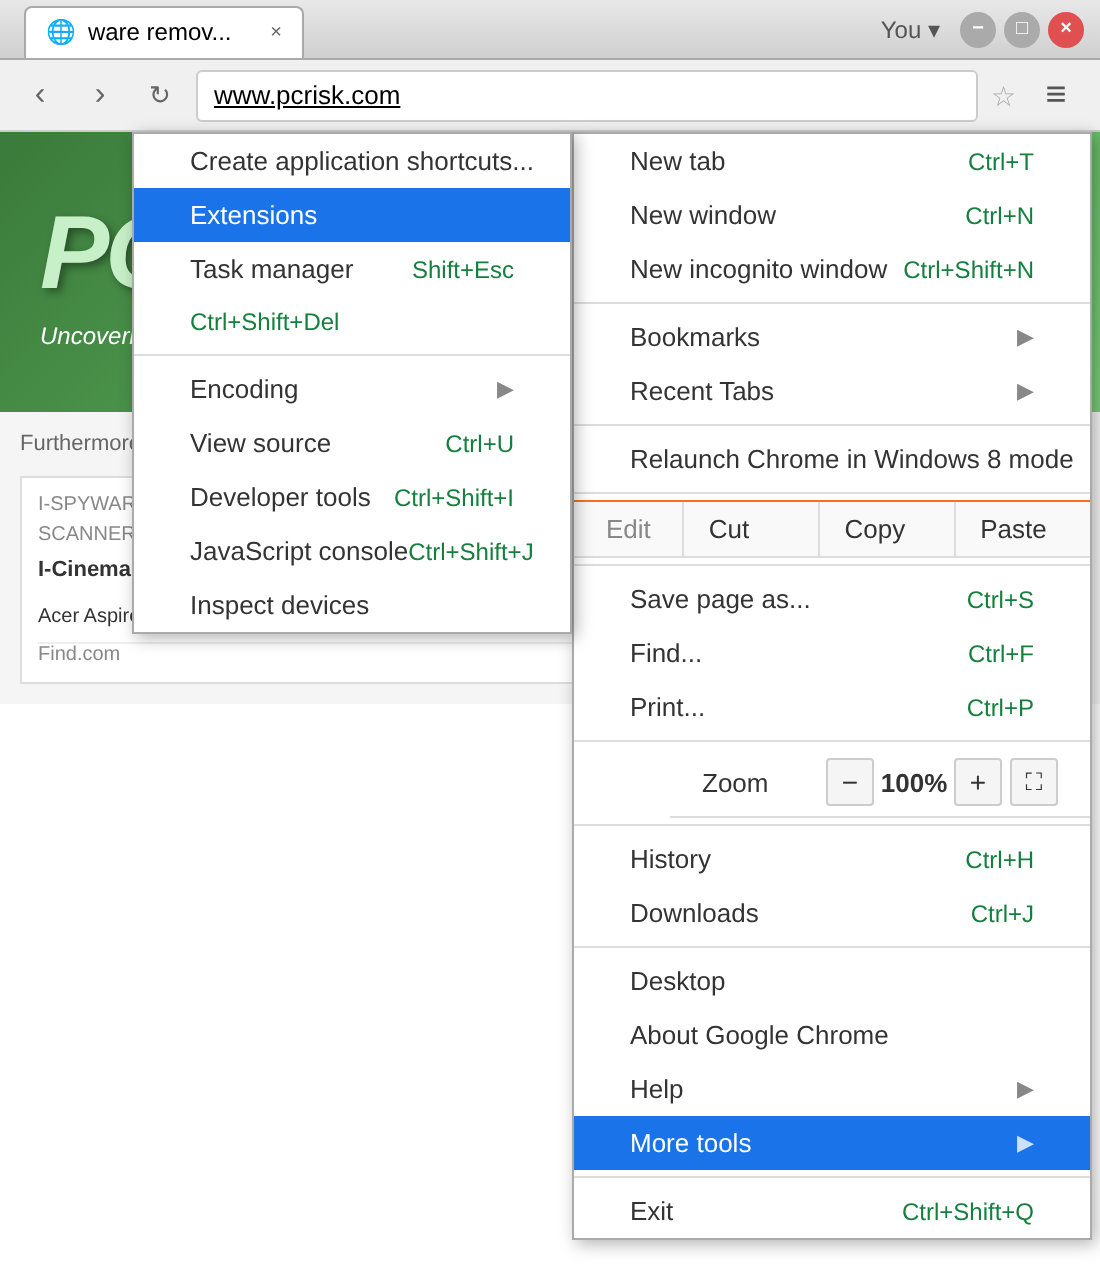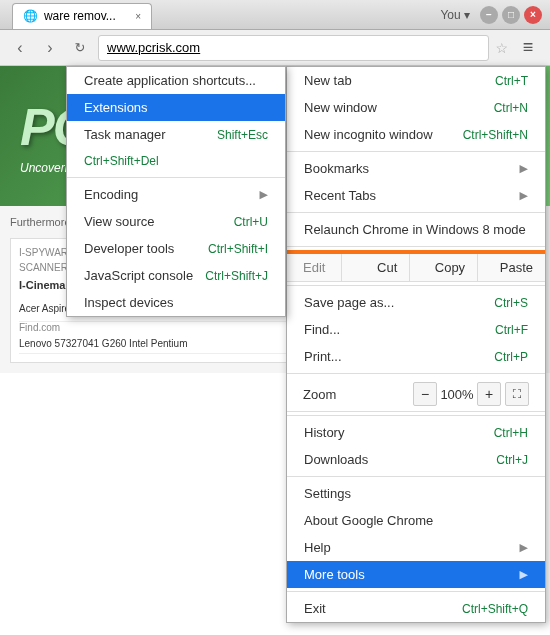--- a/index.html
+++ b/index.html
@@ -192,82 +192,83 @@
       width: 260px;
       background: #fff;
       border: 1px solid #aaa;
       box-shadow: 2px 2px 8px rgba(0,0,0,0.3);
       z-index: 100;
     }
     .menu-item {
       display: flex;
       align-items: center;
       justify-content: space-between;
-      padding: 6px 17px;
+      padding: 6px 28px;
       cursor: pointer;
       color: #333;
       white-space: nowrap;
     }
     .menu-item .shortcut { color: #15803d; font-size: 12px; }
     .menu-item .arrow { color: #888; font-size: 11px; }
     .menu-separator { height: 1px; background: #ddd; margin: 3px 0; }
     .menu-item-active {
       background: #1a73e8 !important;
       color: #fff !important;
     }
     .menu-item-active .arrow { color: #cce0ff; }
 
     
     .edit-row {
       display: flex;
       align-items: stretch;
-      border-top: 4px solid #f97316;
+      border-top: 1px solid #f97316;
       border-bottom: 1px solid #ddd;
       background: #f9f9f9;
     }
     .edit-label {
       padding: 6px 16px;
       color: #888;
       border-right: 1px solid #ddd;
       font-size: 13px;
     }
     .edit-btn {
       flex: 1;
       padding: 6px 12px;
-      text-align: right;
+      text-align: left;
       cursor: pointer;
       border-right: 1px solid #ddd;
       color: #333;
       font-size: 13px;
     }
     .edit-btn:last-child { border-right: none; }
 
     
     .zoom-row {
       display: flex;
       align-items: center;
       padding: 5px 16px;
       border-bottom: 1px solid #ddd;
       gap: 0;
+      margin-left: 48px;
     }
     .zoom-label { color: #333; flex: 1; }
     .zoom-btn {
       width: 24px;
       height: 24px;
       border: 1px solid #ccc;
       background: #f5f5f5;
       cursor: pointer;
       display: flex;
       align-items: center;
       justify-content: center;
       font-size: 14px;
       color: #333;
       border-radius: 2px;
     }
-    .zoom-value { min-width: 40px; text-align: center; color: #333; }
+    .zoom-value { min-width: 40px; text-align: center; color: #333; font-weight: bold; }
     .fullscreen-btn {
       width: 24px;
       height: 24px;
       border: 1px solid #ccc;
       background: #f5f5f5;
       cursor: pointer;
       display: flex;
       align-items: center;
       justify-content: center;
       font-size: 12px;
@@ -329,24 +330,20 @@
     <div class="ad-section">
       <div style="font-size:10px;color:#888;margin-bottom:4px;">I-SPYWARE</div>
       <div style="font-size:10px;color:#888;margin-bottom:6px;">SCANNER</div>
       <div class="ad-title">I-Cinema Ads</div>
       <div class="product-item">
         <div style="flex:1; font-size:10px;">Acer Aspire XC-605 Desktop PC with Intel Core i3-4130 Processor &amp; Windows</div>
         <span class="product-price">$449.99</span>
         <button class="shop-btn">+ Shop</button>
       </div>
       <div style="font-size:10px;color:#888;">Find.com</div>
-      <div class="product-item">
-        <div style="flex:1; font-size:10px;">Lenovo 57327041 G260 Intel Pentium</div>
-        <span class="product-price">$506.99</span>
-      </div>
     </div>
   </div>
 </div>
 
 <div class="main-menu">
 
   <div class="menu-item">
     <span>New tab</span>
     <span class="shortcut">Ctrl+T</span>
   </div>
@@ -423,21 +420,21 @@
   </div>
 
   <div class="menu-item">
     <span>Downloads</span>
     <span class="shortcut">Ctrl+J</span>
   </div>
 
   <div class="menu-separator"></div>
 
   <div class="menu-item">
-    <span>Settings</span>
+    <span>Desktop</span>
   </div>
 
   <div class="menu-item">
     <span>About Google Chrome</span>
   </div>
 
   <div class="menu-item">
     <span>Help</span>
     <span class="arrow">▶</span>
   </div>

